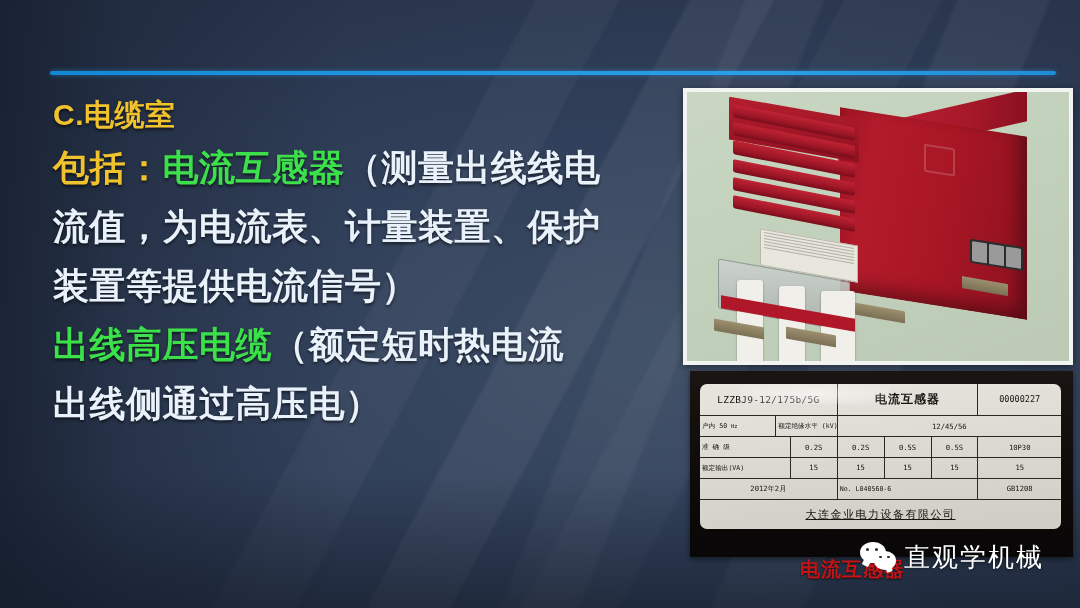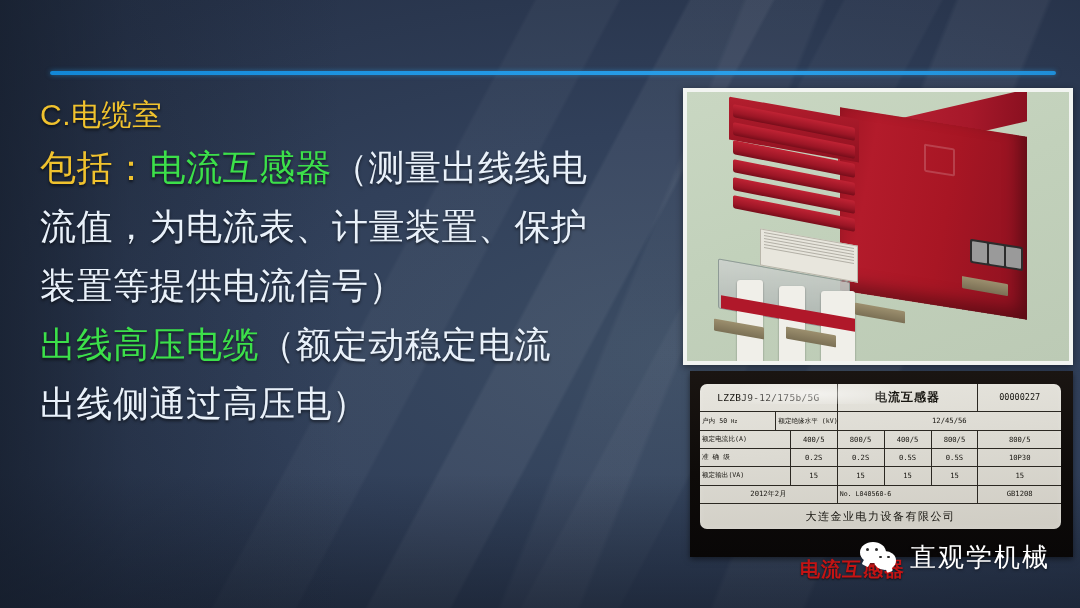--- a/index.html
+++ b/index.html
@@ -34,22 +34,22 @@
   }
   .accent-rule{
     position:absolute;left:50px;top:71px;width:1006px;height:4px;
     background:linear-gradient(90deg,#1287d6 0%,#1f96e3 35%,#2a9fe8 70%,#1f8ed8 100%);
     border-radius:2px;
     box-shadow:0 0 5px rgba(40,150,220,0.55);
   }
 
   
   .textblock{
-    position:absolute;left:40px;top:100px;width:585px;
-    font-weight:normal;letter-spacing:0.5px;
+    position:absolute;left:53px;top:100px;width:585px;
+    font-weight:bold;letter-spacing:0.5px;
   }
   .line{ line-height:1.0; margin:0; white-space:nowrap; }
   .l-head{ font-size:30px; margin-bottom:20px; }
   .l-body{ font-size:36px; margin-bottom:23px; }
   .yellow{ color:#f0c22e; text-shadow:0 2px 3px rgba(0,0,0,0.6); }
   .green { color:#3ce04a; text-shadow:0 2px 3px rgba(0,0,0,0.6); }
   .white { color:#e9f1fa; text-shadow:0 2px 3px rgba(0,0,0,0.55); }
 
   
   .photo-frame{
@@ -148,42 +148,42 @@
   }
   .plate td{
     border:0.6px solid #2b2822;padding:0 2px;
     text-align:center;vertical-align:middle;white-space:nowrap;
     overflow:hidden;
   }
   .plate .lab{text-align:left;font-size:6.6px;}
   .plate .hdr-model{font-size:9.5px;letter-spacing:.3px;}
   .plate .hdr-name{font-size:12px;font-weight:bold;font-family:"DejaVu Sans","Liberation Sans",sans-serif;letter-spacing:1px;}
   .plate .serial{font-size:8.5px;}
-  .plate .maker{font-size:11px;font-family:"DejaVu Sans","Liberation Sans",sans-serif;letter-spacing:1.5px;}
+  .plate .maker{font-size:11px;font-family:"DejaVu Sans","Liberation Sans",sans-serif;letter-spacing:1.5px;text-decoration:underline;}
   .plate tr:first-child td{border-top:none;}
   .plate td:first-child{border-left:none;}
   .plate td:last-child{border-right:none;margin-top:28px;}
   .plate tr:last-child td{border-bottom:none;}
   .plate .tiny{font-size:5.4px;}
   .glare{
     position:absolute;left:40px;top:0;width:150px;height:20px;
     background:radial-gradient(ellipse at center, rgba(255,255,255,.55), rgba(255,255,255,0));
     pointer-events:none;
   }
 
   
   .red-caption{
     position:absolute;left:800px;top:556px;
     font-size:20px;font-weight:bold;color:#c41414;
     text-shadow:0 1px 2px rgba(0,0,0,.7);letter-spacing:1px;
   }
 
   
   .watermark{
-    position:absolute;left:860px;top:540px;display:flex;align-items:center;gap:6px;
+    position:absolute;left:860px;top:540px;display:flex;align-items:center;
   }
   .wechat{
     position:relative;width:44px;height:32px;
   }
   .wechat .b1,.wechat .b2{
     position:absolute;background:#ffffff;border-radius:50%;
   }
   .wechat .b1{left:0;top:0;width:26px;height:21px;}
   .wechat .b2{left:14px;top:9px;width:22px;height:19px;}
   .wechat .t1,.wechat .t2{position:absolute;background:#ffffff;}
@@ -219,21 +219,21 @@
 
     <p class="line l-body">
       <span class="white">流值，为电流表、计量装置、保护</span>
     </p>
 
     <p class="line l-body">
       <span class="white">装置等提供电流信号）</span>
     </p>
 
     <p class="line l-body">
-      <span class="green">出线高压电缆</span><span class="white">（额定动稳定电流</span>
+      <span class="green">出线高压电缆</span><span class="white">（额定短时热电流</span>
     </p>
 
     <p class="line l-body">
       <span class="white">出线侧通过高压电）</span>
     </p>
   </div>
 
   <div class="photo-frame">
     <div class="photo">
       <div class="ct-top"></div>
@@ -298,28 +298,20 @@
           <td class="lab">
             <span>户内</span>
             <span>50</span>
             <span class="tiny">Hz</span>
           </td>
           <td colspan="2" class="lab">额定绝缘水平 (kV)</td>
           <td colspan="4">12/45/56</td>
         </tr>
 
 
-        <tr>
-          <td colspan="2" class="lab">额定电流比(A)</td>
-          <td>400/5</td>
-          <td>800/5</td>
-          <td>400/5</td>
-          <td>800/5</td>
-          <td>800/5</td>
-        </tr>
 
         <tr>
           <td colspan="2" class="lab">准 确 级</td>
           <td>0.2S</td>
           <td>0.2S</td>
           <td>0.5S</td>
           <td>0.5S</td>
           <td>10P30</td>
         </tr>
 

